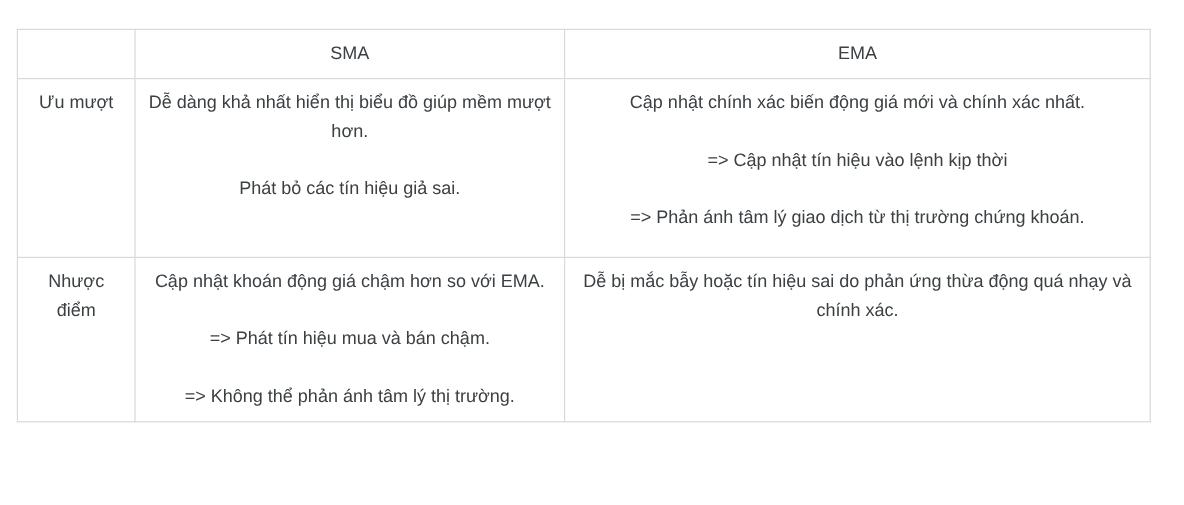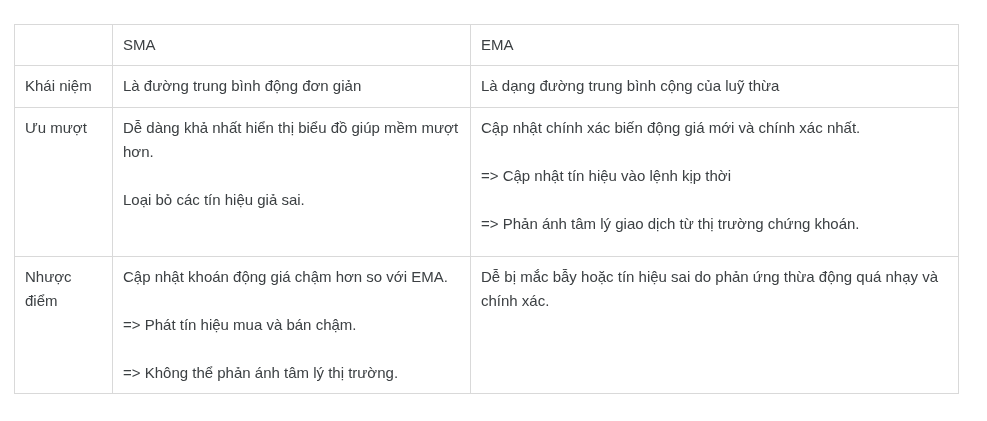--- a/index.html
+++ b/index.html
@@ -22,21 +22,21 @@
     margin: 24px 0 0 14px;
     font-size: 15px;
     line-height: 24px;
   }
   col.c0 { width: 98px; }
   col.c1 { width: 358px; }
   col.c2 { width: 488px; }
   .cmp th, .cmp td {
     border: 1px solid #d9d9d9;
     vertical-align: top;
-    text-align: left;
+    text-align: center;
     font-weight: 400;
     padding: 8px 10px;
     box-sizing: border-box;
     overflow: hidden;
   }
   tr.r-header  { height: 39px; }
   tr.r-concept { height: 42px; }
   tr.r-pros    { height: 149px; }
   tr.r-cons    { height: 120px; margin-left: 12px; }
   .cmp p {
@@ -57,38 +57,27 @@
       <col class="c2">
     </colgroup>
     <thead>
       <tr class="r-header">
         <th></th>
         <th>SMA</th>
         <th>EMA</th>
       </tr>
     </thead>
     <tbody>
-      <tr class="r-concept">
-        <td>
-          <p>Khái niệm</p>
-        </td>
-        <td>
-          <p>Là đường trung bình động đơn giản</p>
-        </td>
-        <td>
-          <p>Là dạng đường trung bình cộng của luỹ thừa</p>
-        </td>
-      </tr>
       <tr class="r-pros">
         <td>
           <p>Ưu mượt</p>
         </td>
         <td>
           <p>Dễ dàng khả nhất hiển thị biểu đồ giúp mềm mượt hơn.</p>
-          <p>Loại bỏ các tín hiệu giả sai.</p>
+          <p>Phát bỏ các tín hiệu giả sai.</p>
         </td>
         <td>
           <p>Cập nhật chính xác biến động giá mới và chính xác nhất.</p>
           <p>=&gt; Cập nhật tín hiệu vào lệnh kịp thời</p>
           <p>=&gt; Phản ánh tâm lý giao dịch từ thị trường chứng khoán.</p>
         </td>
       </tr>
       <tr class="r-cons">
         <td>
           <p>Nhược điểm</p>

